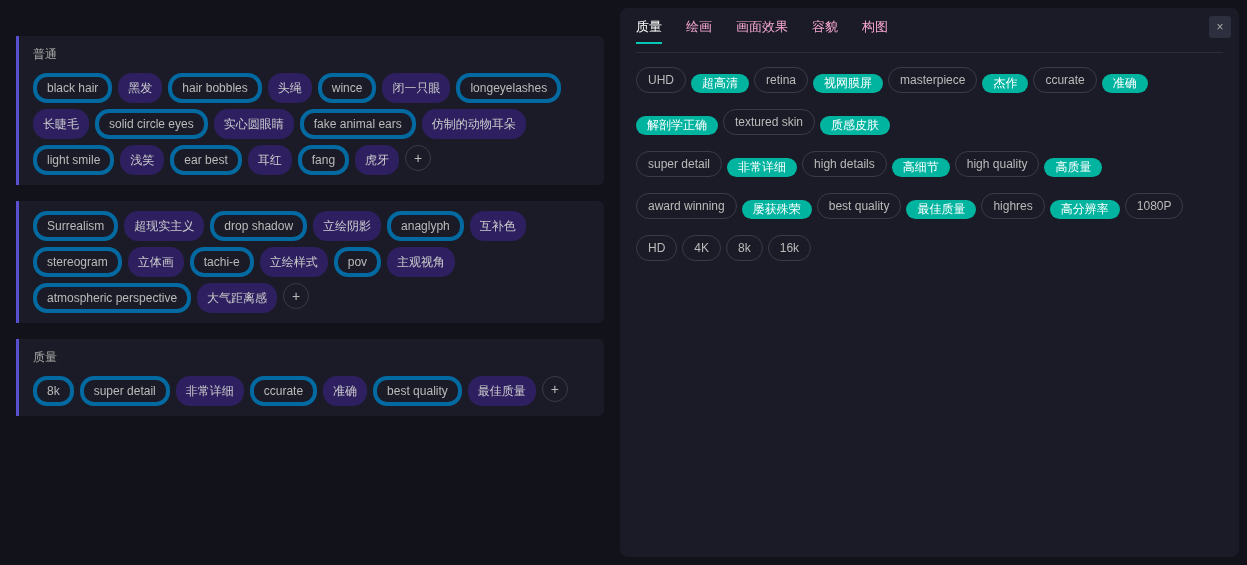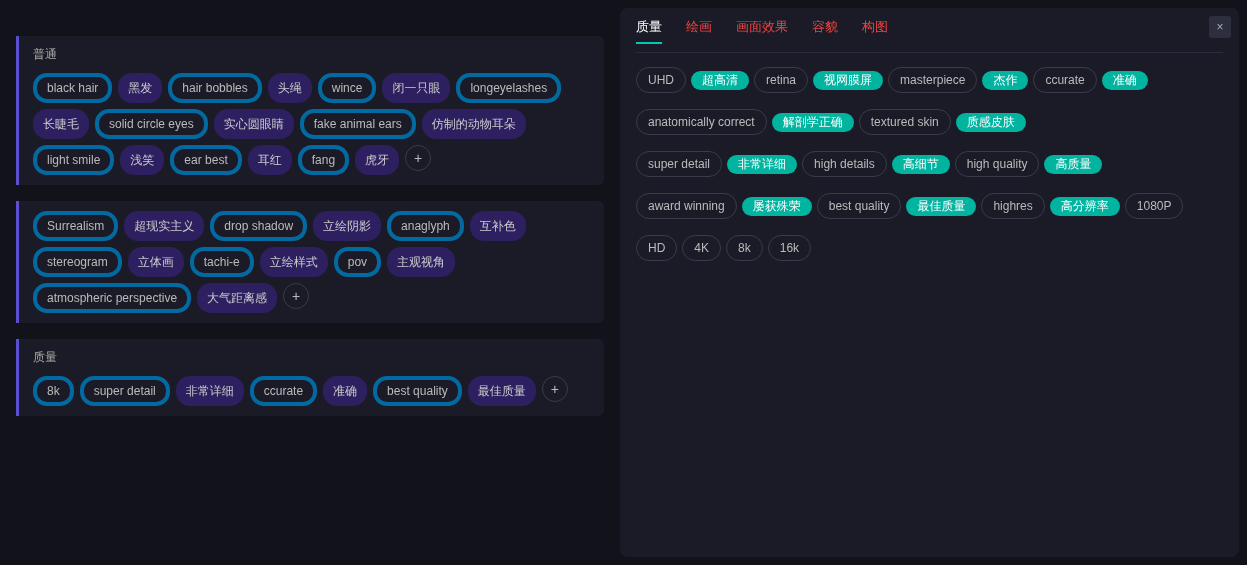--- a/index.html
+++ b/index.html
@@ -112,21 +112,21 @@
 
     .tabs {
       display: flex;
       gap: 24px;
       border-bottom: 1px solid #2a2b3a;
       padding-bottom: 8px;
       margin-bottom: 14px;
     }
 
     .tab {
-      color: #ef4444;
+      color: #f9a8d4;
       cursor: pointer;
       font-size: 13px;
       padding-bottom: 6px;
       border-bottom: 2px solid transparent;
     }
 
     .tab.active {
       color: #fff;
       border-bottom: 2px solid #00c8b4;
     }
@@ -156,21 +156,21 @@
 
     .rtag-cn-teal {
       background: #00b4a0;
       color: #fff;
       border: none;
       padding: 1px 11px;
     }
 
     .rtag-row {
       display: flex;
-      align-items: center;
+      align-items: flex-end;
       gap: 5px;
       flex-wrap: wrap;
     }
 
     .row-gap {
       margin-bottom: 8px;
     }
   </style>
 </head>
 <body>
@@ -248,21 +248,20 @@
         <div class="rtag rtag-en">UHD</div>
         <div class="rtag rtag-cn-teal">超高清</div>
         <div class="rtag rtag-en">retina</div>
         <div class="rtag rtag-cn-teal">视网膜屏</div>
         <div class="rtag rtag-en">masterpiece</div>
         <div class="rtag rtag-cn-teal">杰作</div>
         <div class="rtag rtag-en">ccurate</div>
         <div class="rtag rtag-cn-teal">准确</div>
       </div>
       <div class="rtag-row row-gap">
-        <div class="rtag rtag-en">anatomically correct</div>
         <div class="rtag rtag-cn-teal">解剖学正确</div>
         <div class="rtag rtag-en">textured skin</div>
         <div class="rtag rtag-cn-teal">质感皮肤</div>
       </div>
       <div class="rtag-row row-gap">
         <div class="rtag rtag-en">super detail</div>
         <div class="rtag rtag-cn-teal">非常详细</div>
         <div class="rtag rtag-en">high details</div>
         <div class="rtag rtag-cn-teal">高细节</div>
         <div class="rtag rtag-en">high quality</div>

